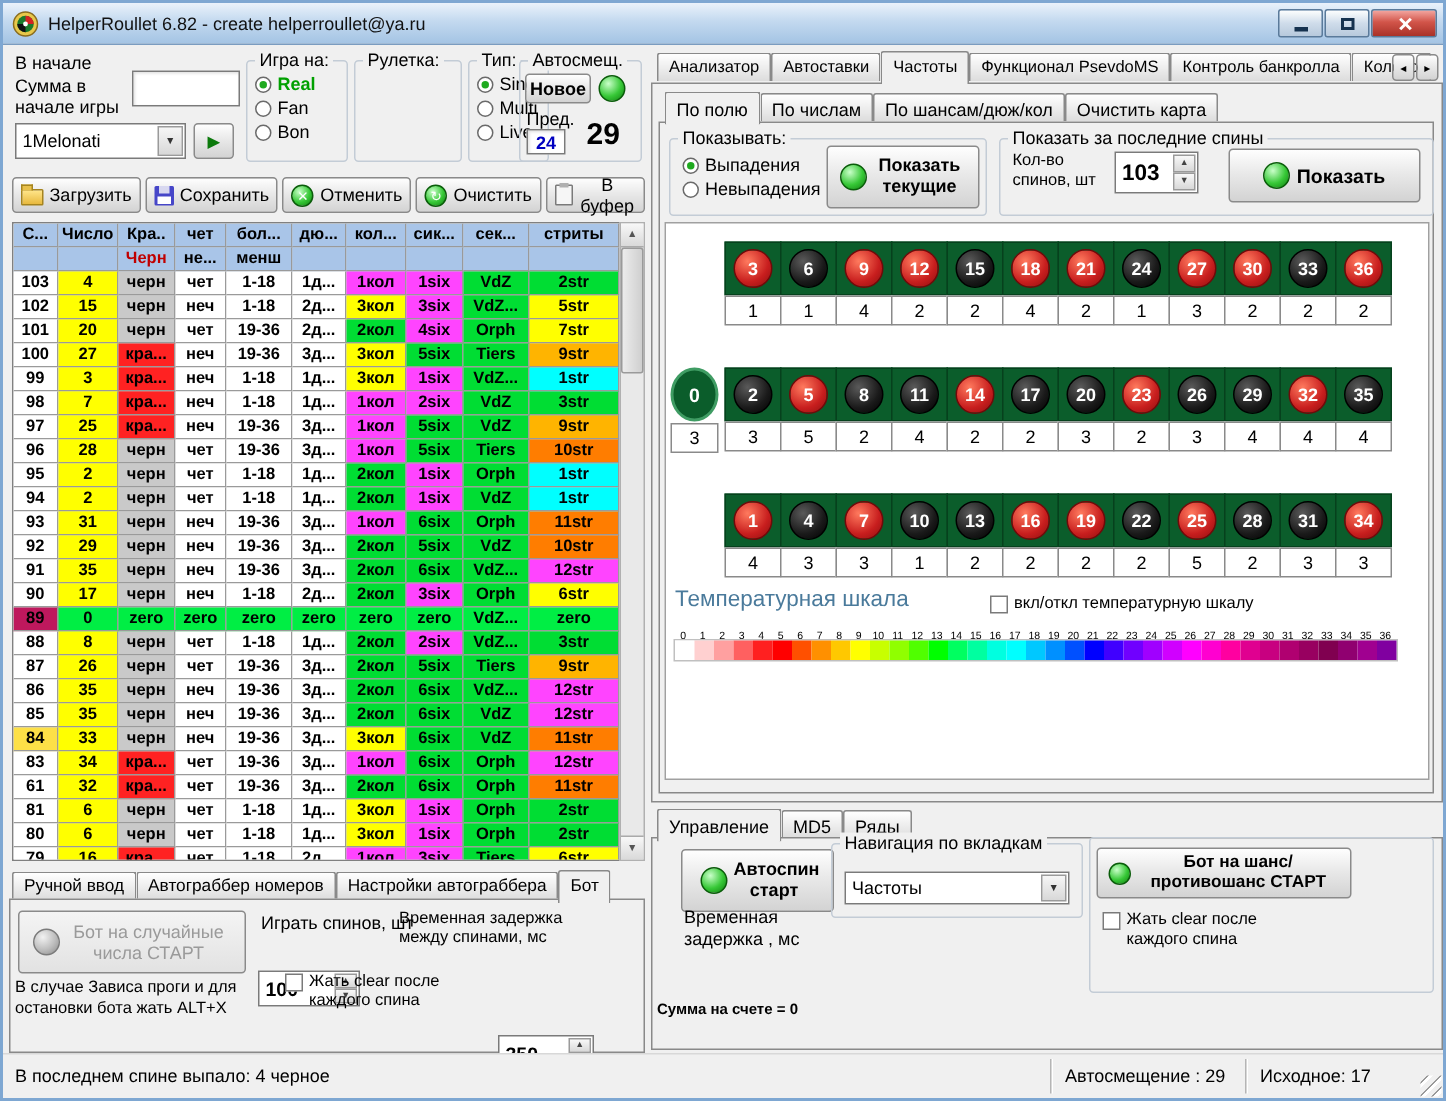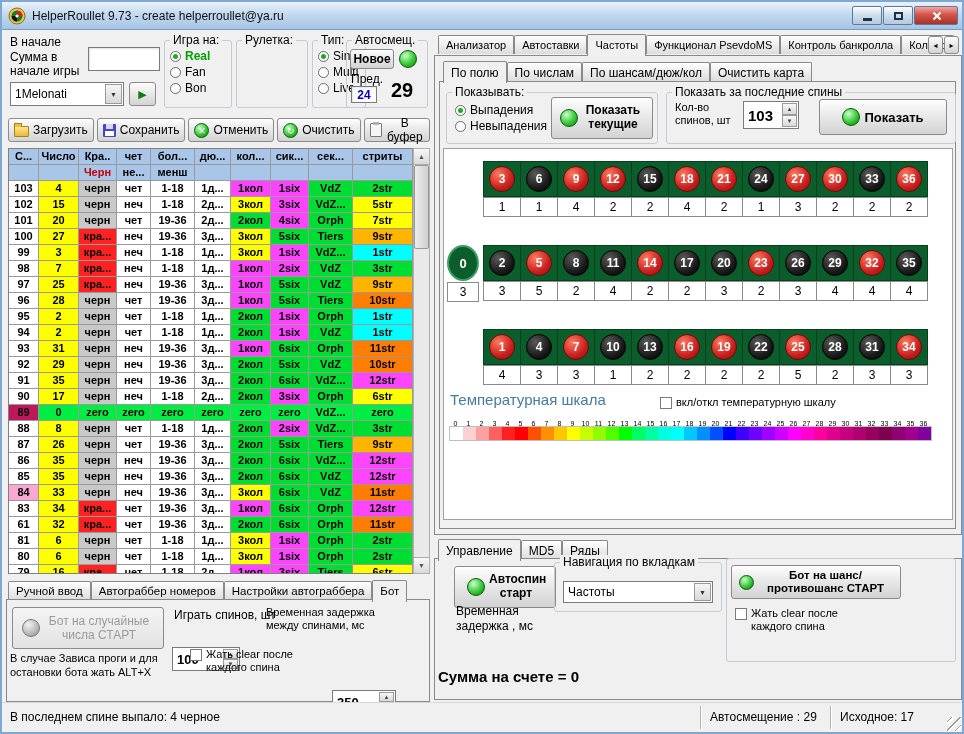--- a/index.html
+++ b/index.html
@@ -102,36 +102,36 @@
   #scale-bar{position:absolute;left:5px;top:277px;white-space:nowrap;font-size:0;border:1px solid #c0c0c0;}
   
   .statusbar{position:absolute;left:0;right:0;bottom:0;height:30px;background:#f0f0f0;border-top:1px solid #d8d8d8;}
   .sdiv{position:absolute;top:3px;bottom:3px;width:2px;border-left:1px solid #b5b5b5;border-right:1px solid #fff;}
   .grip{position:absolute;right:1px;bottom:1px;width:14px;height:14px;
     background:repeating-linear-gradient(135deg,transparent 0 3px,#9a9a9a 3px 4px,#fff 4px 6px);}
   .note{font-size:11px;line-height:1.25;}
   .lab11{font-size:11px;line-height:1.2;}
   .prevval{color:#0000c0;font-weight:bold;font-size:12px;display:flex;align-items:center;justify-content:center;}
   .bigval{font-size:20px;font-weight:bold;}
-  .sumtext{font-size:15px;font-weight:bold;}
+  .sumtext{font-size:10px;font-weight:bold;}
 </style>
 </head>
 <body>
 
 <div class="win">
 
   <div class="titlebar">
     <svg width="18" height="18" viewBox="0 0 18 18">
       <circle cx="9" cy="9" r="8" fill="#e8c84a" stroke="#8a6d1f"></circle>
       <circle cx="9" cy="9" r="5.5" fill="#1a7a2a"></circle>
       <path d="M9 3.5 A5.5 5.5 0 0 1 14.5 9 L9 9 Z" fill="#d42222"></path>
       <path d="M9 14.5 A5.5 5.5 0 0 1 3.5 9 L9 9 Z" fill="#111111"></path>
       <circle cx="9" cy="9" r="1.6" fill="#ffffff"></circle>
     </svg>
-    <span class="title-text">HelperRoullet 9.73 - create helperroullet@ya.ru</span>
+    <span class="title-text">HelperRoullet 6.82 - create helperroullet@ya.ru</span>
     <div class="winbtns">
       <div class="winbtn">
           <span class="gl-min"></span>
         </div>
       <div class="winbtn">
           <span class="gl-max"></span>
         </div>
       <div class="winbtn close">
           <span class="gl-x"></span>
         </div>
@@ -467,21 +467,21 @@
         <div class="tcell" style="width: 38px; background: rgb(201, 201, 201);">черн</div>
         <div class="tcell" style="width: 34px; background: rgb(255, 255, 255);">неч</div>
         <div class="tcell" style="width: 44px; background: rgb(255, 255, 255);">19-36</div>
         <div class="tcell" style="width: 36px; background: rgb(255, 255, 255);">3д...</div>
         <div class="tcell" style="width: 40px; background: rgb(0, 221, 51);">2кол</div>
         <div class="tcell" style="width: 38px; background: rgb(0, 221, 51);">6six</div>
         <div class="tcell" style="width: 44px; background: rgb(0, 221, 51);">VdZ</div>
         <div class="tcell" style="width: 60px; background: rgb(255, 68, 255);">12str</div>
       </div>
       <div class="trow">
-        <div class="tcell" style="width: 30px; background: #f9a8d4;">84</div>
+        <div class="tcell" style="width: 30px; background: #fde047;">84</div>
         <div class="tcell" style="width: 40px; background: rgb(255, 255, 0);">33</div>
         <div class="tcell" style="width: 38px; background: rgb(201, 201, 201);">черн</div>
         <div class="tcell" style="width: 34px; background: rgb(255, 255, 255);">неч</div>
         <div class="tcell" style="width: 44px; background: rgb(255, 255, 255);">19-36</div>
         <div class="tcell" style="width: 36px; background: rgb(255, 255, 255);">3д...</div>
         <div class="tcell" style="width: 40px; background: rgb(255, 255, 0);">3кол</div>
         <div class="tcell" style="width: 38px; background: rgb(0, 221, 51);">6six</div>
         <div class="tcell" style="width: 44px; background: rgb(0, 221, 51);">VdZ</div>
         <div class="tcell" style="width: 60px; background: rgb(255, 125, 0);">11str</div>
       </div>

